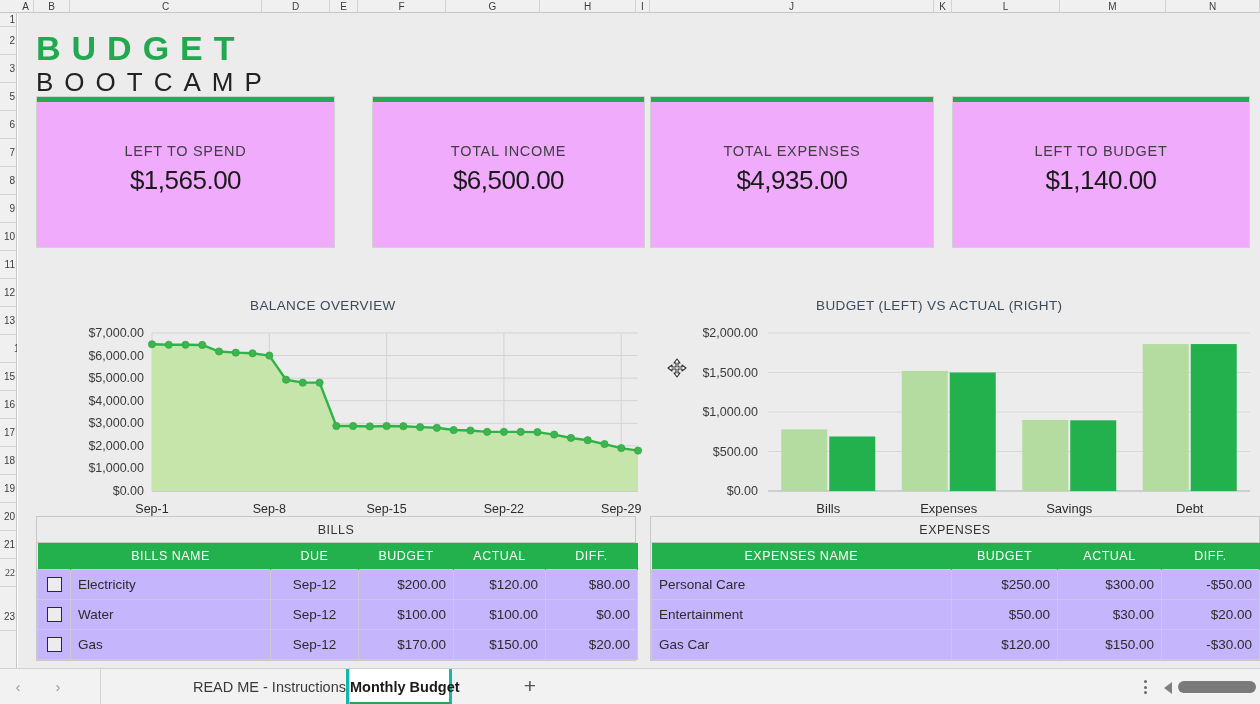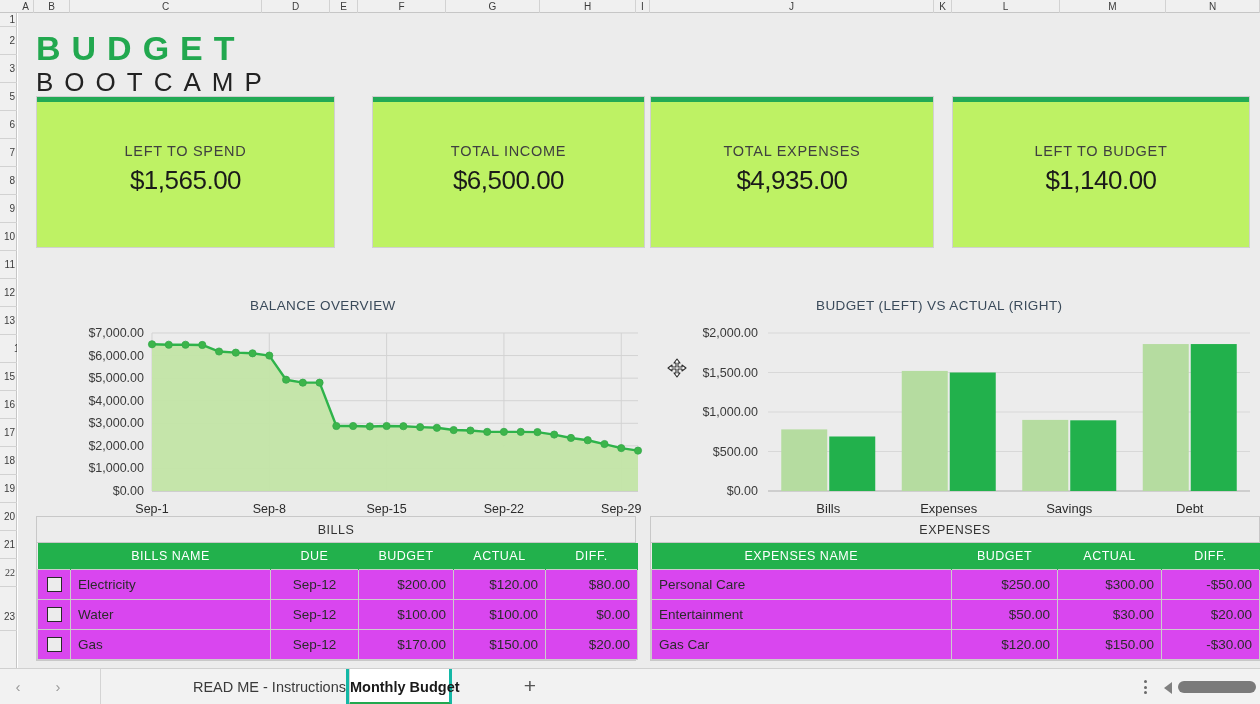--- a/index.html
+++ b/index.html
@@ -60,21 +60,21 @@
   }
   .logo-bootcamp {
     font-size: 26px; color: #222222;
     letter-spacing: 11px; line-height: 30px;
   }
 
   
   .kpi {
     position: absolute; top: 83px;
     height: 152px;
-    background: #bef264;
+    background: #f0abfc;
     border: 1px solid #d0d0d0;
   }
   .kpi-bar { position: absolute; top: 0; left: 0; right: 0; height: 5px; background: #22aa55; }
   .kpi-label {
     position: absolute; top: 46px; left: 0; right: 0;
     text-align: center; font-size: 14.5px; color: #404040;
     letter-spacing: 0.7px;
   }
   .kpi-value {
     position: absolute; top: 68px; left: 0; right: 0;
@@ -101,21 +101,21 @@
     letter-spacing: 0.5px;
   }
   table.grid { border-collapse: collapse; width: 100%; table-layout: fixed; }
   table.grid th {
     background: #22b14c; color: #ffffff;
     font-size: 12.5px; font-weight: normal;
     height: 26px; letter-spacing: 0.5px;
     border-right: 1px solid #22b14c;
   }
   table.grid td {
-    background: #d946ef; color: #2b2b2b;
+    background: #c4b5fd; color: #2b2b2b;
     font-size: 13.5px; height: 30px;
     border: 1px solid #cccccc;
     padding: 0 7px;
     white-space: nowrap; overflow: hidden;
   }
   td.num { text-align: right; }
   td.ctr { text-align: center; }
   td.neg { color: #d6332b; }
   td.chk { text-align: center; padding: 0; }
   .cbox {

